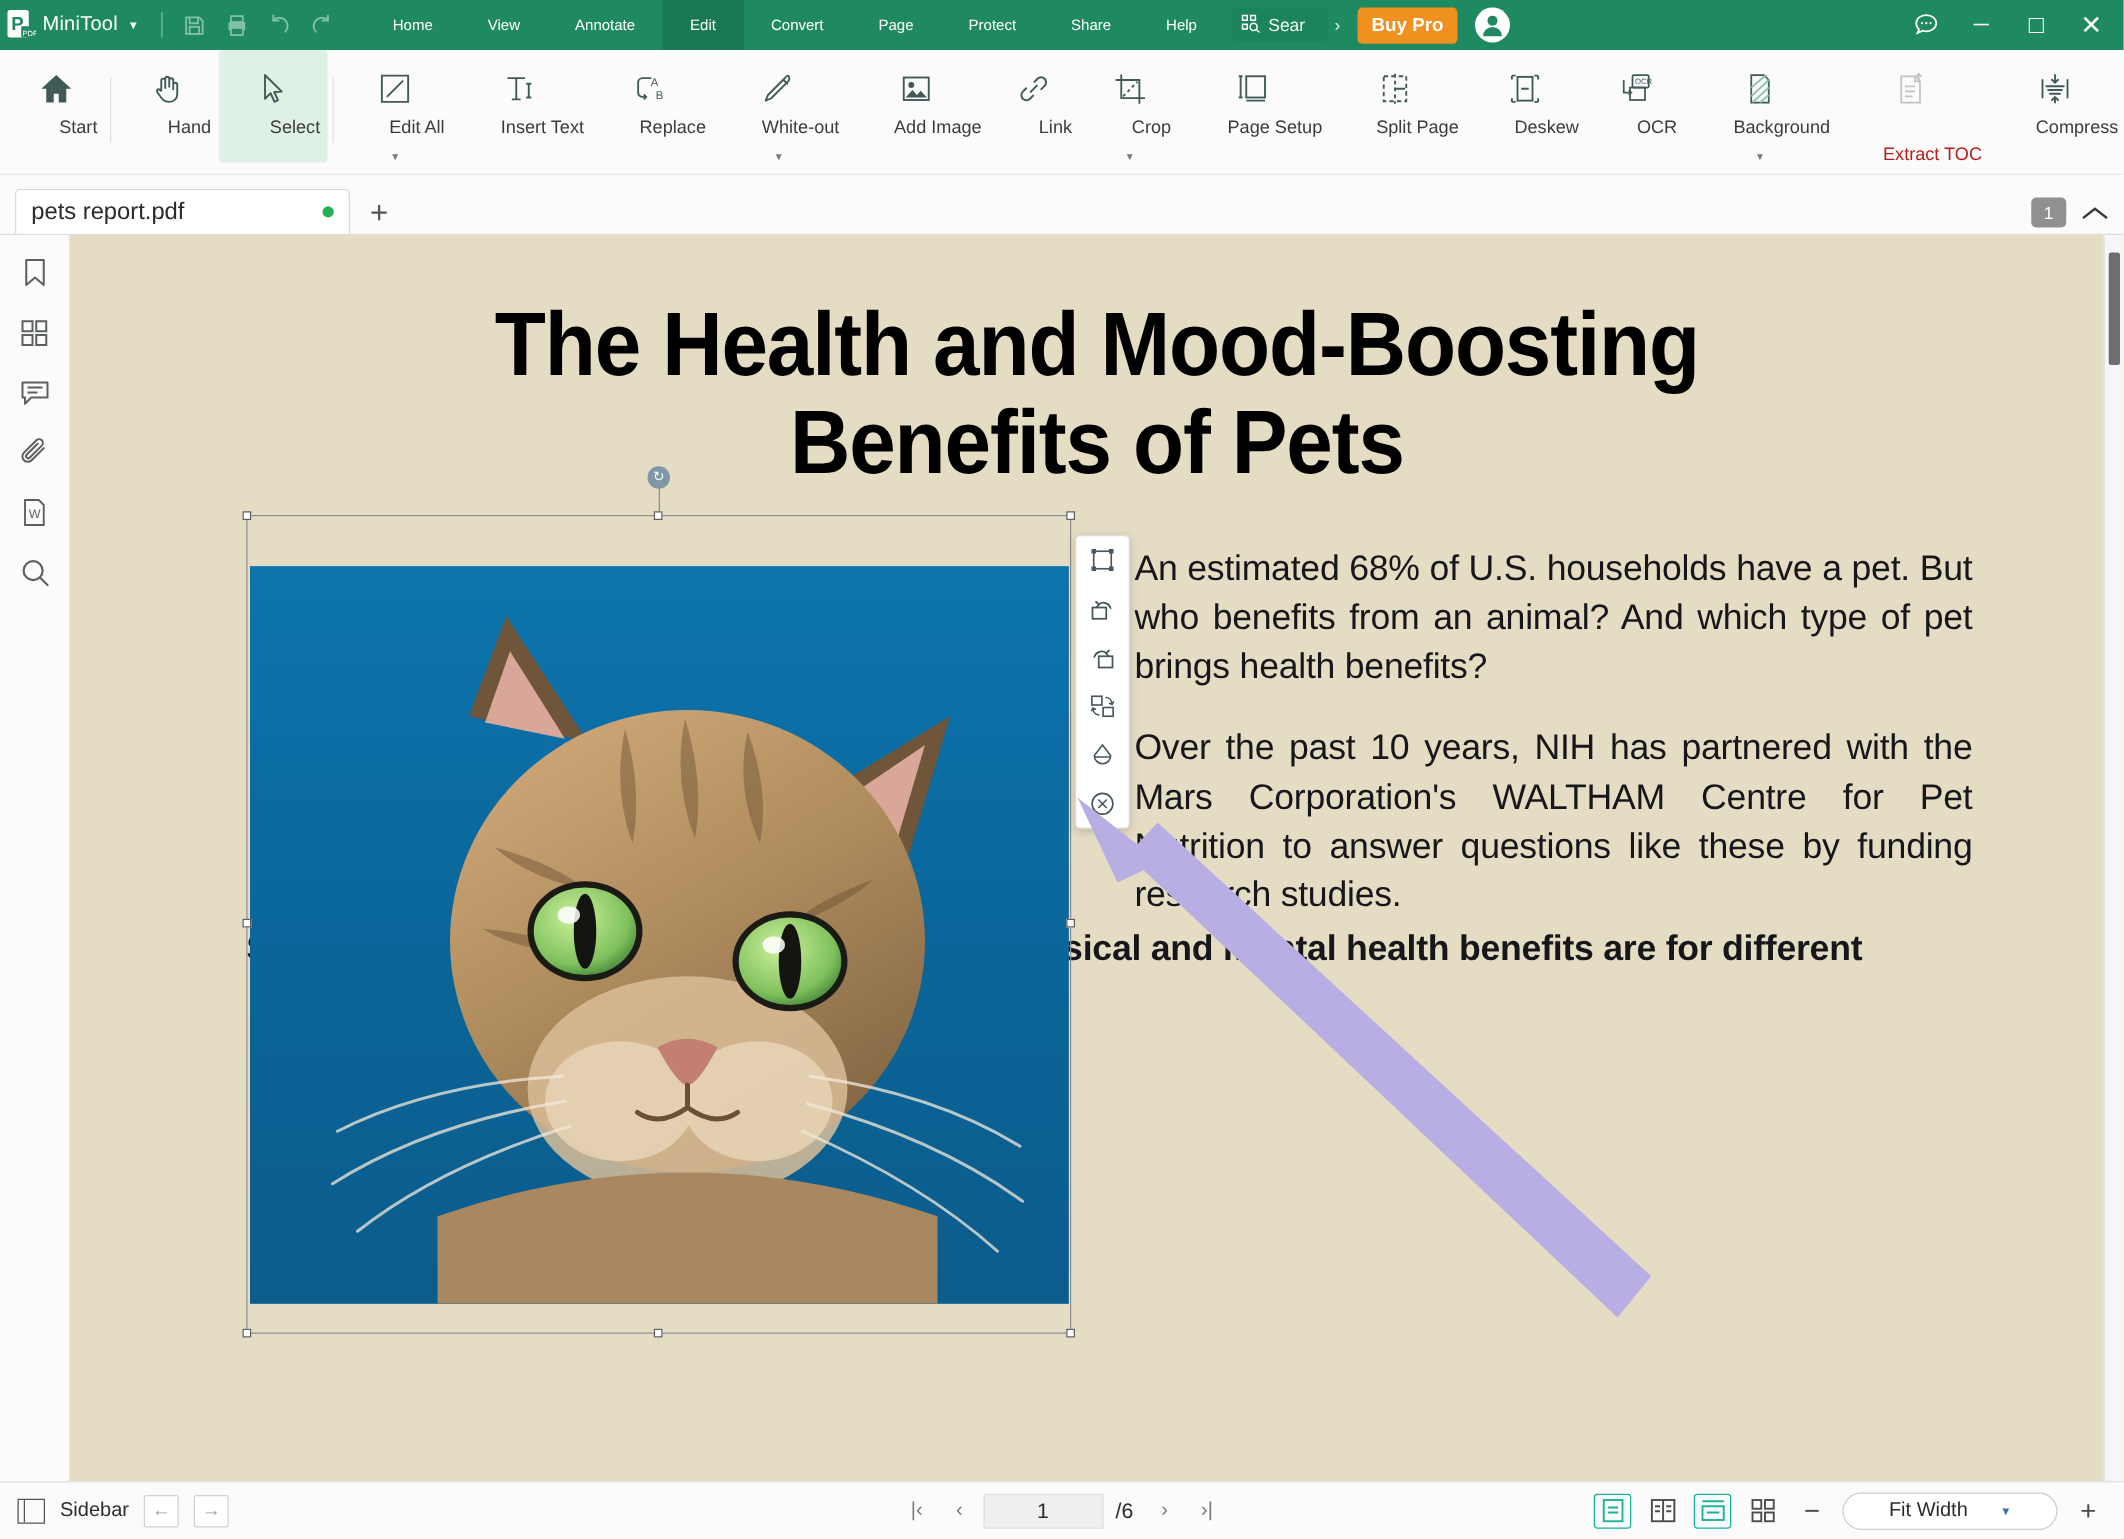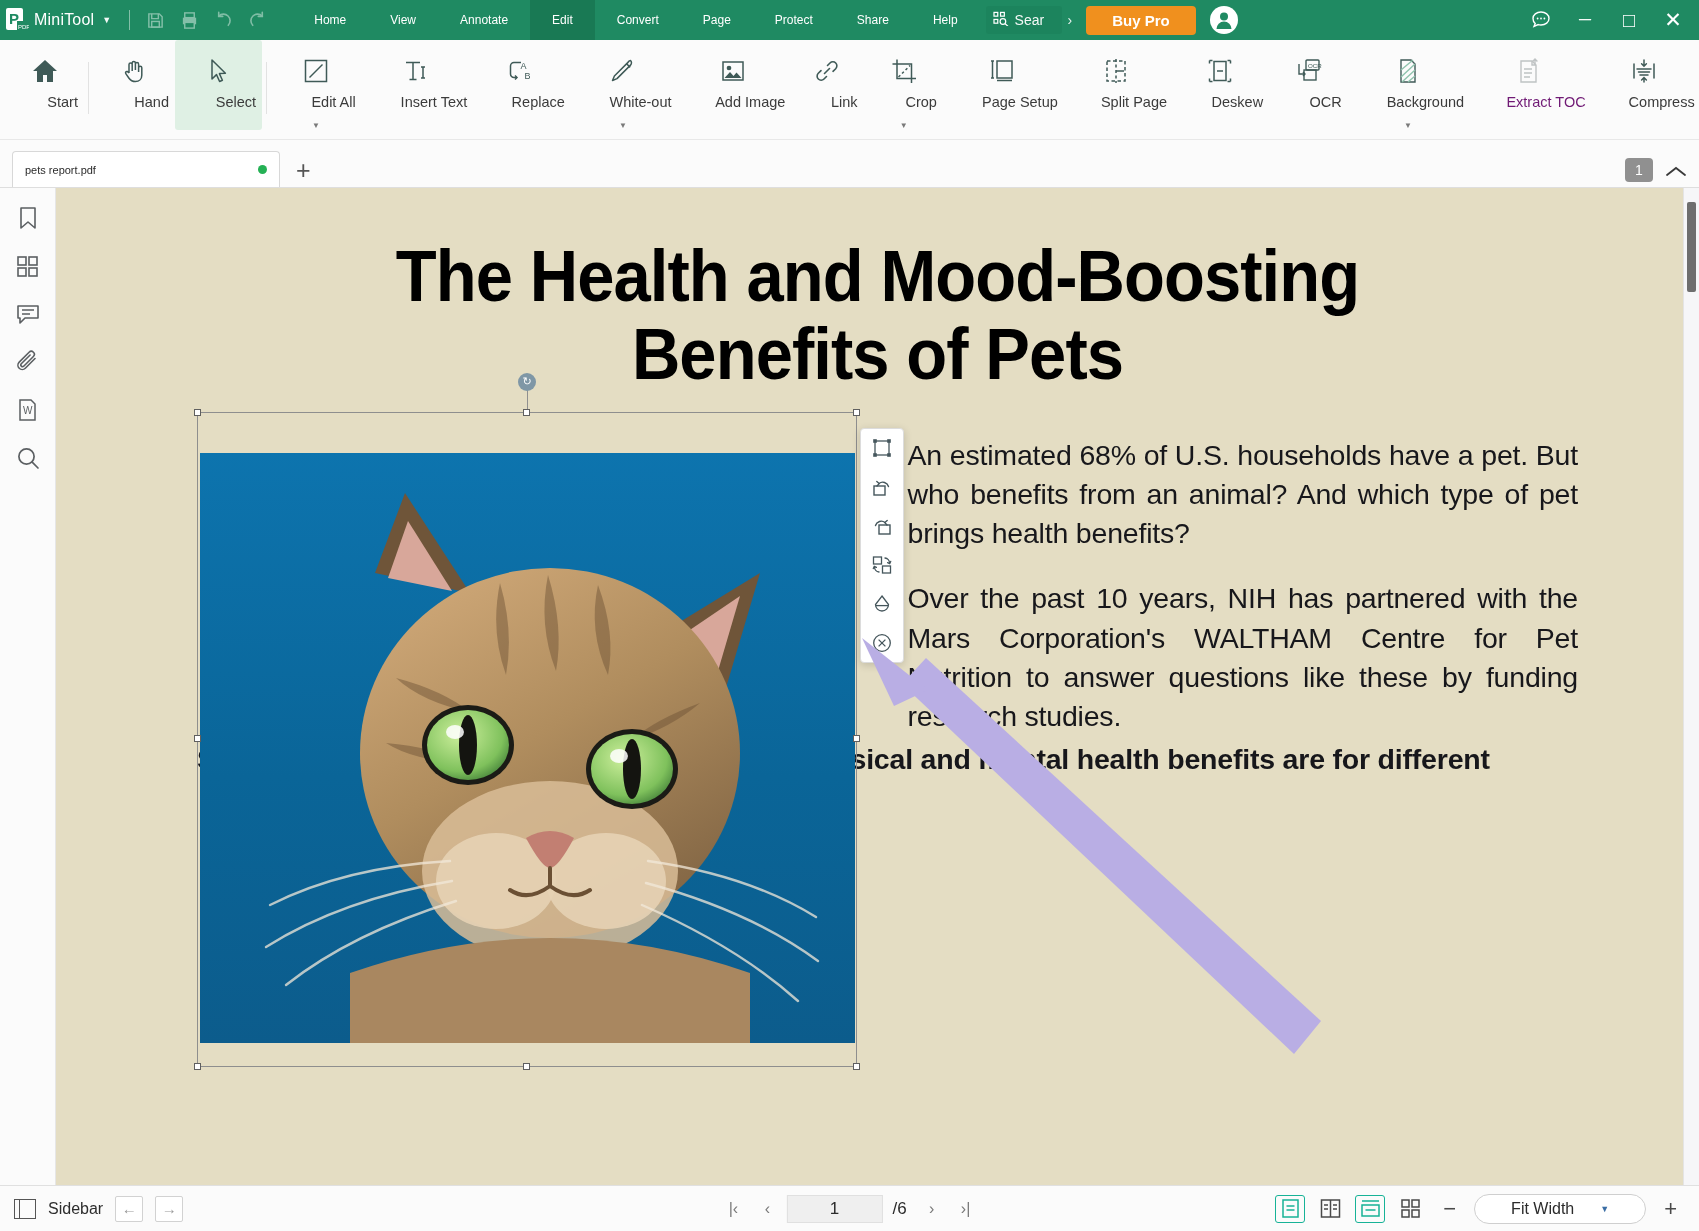--- a/index.html
+++ b/index.html
@@ -30,21 +30,21 @@
   .tb-item.active{ background:#197954; }
   .tb-search{
     display:flex; align-items:center; gap:5px; background:#19795456;
     height:28px; padding:0 6px 0 7px; border-radius:3px; margin-left:6px;
     font-size:14px; overflow:hidden; width:76px;
   }
   .tb-search-txt{ opacity:.95; white-space:nowrap; }
   .tb-expand{ font-size:14px; padding:0 6px; opacity:.9; }
   .buy-pro{
     background:#f0901e; color:#fff; font-size:15px; font-weight:bold;
-    padding:6px 26px; border-radius:4px; margin-left:8px; white-space:nowrap;
+    padding:6px 11px; border-radius:4px; margin-left:8px; white-space:nowrap;
   }
   .tb-avatar{
     width:28px; height:28px; border-radius:50%; background:#fff;
     margin-left:14px; display:flex; align-items:center; justify-content:center;
   }
   .tb-right{ display:flex; align-items:center; margin-left:auto; padding-right:4px;}
   .win-btn{ width:44px; height:40px; display:flex; align-items:center; justify-content:center; }
 
   
   .ribbon{
@@ -52,34 +52,34 @@
     border-bottom:1px solid #e8e8e8; padding-left:6px;
   }
   .rb-item{
     width:auto; min-width:62px; height:92px; display:flex; flex-direction:column;
     align-items:center; justify-content:flex-start; padding:12px 10px 0;
     position:relative; color:#3b3b3b;
   }
   .rb-item .rb-ico{ height:38px; display:flex; align-items:center; justify-content:center; }
   .rb-item .rb-lbl{ font-size:14.5px; margin-top:4px; white-space:nowrap;margin-left:35px; }
   .rb-item.sel{ background:#dff0e4; border-radius:3px; height:90px;}
-  .rb-item.disabled{ color:#701a75; }
+  .rb-item.disabled{ color:#b91c1c;justify-content:space-between; }
   .rb-caret{ position:absolute; bottom:2px; left:50%; transform:translateX(-50%);
              font-size:8px; color:#7a7a7a; }
   .rb-div{ width:1px; height:52px; background:#e2e2e2; margin:22px 4px 0; }
 
   
   .tabbar{
     height:48px; background:#fbfbfb; display:flex; align-items:flex-end;
     position:relative; border-bottom:1px solid #dedede; padding-left:12px;
   }
   .doctab{
     width:268px; height:36px; background:#fff; border:1px solid #d8d8d8;
     border-bottom:none; border-radius:4px 4px 0 0; display:flex;
-    align-items:center; padding:0 12px; font-size:11px; color:#2b2b2b;
+    align-items:center; padding:0 12px; font-size:19px; color:#2b2b2b;
     position:relative;
   }
   .doctab .dot{ width:9px; height:9px; border-radius:50%; background:#25b155; margin-left:auto;}
   .tab-add{ font-size:25px; color:#555; padding:0 14px 4px 16px; line-height:1; }
   .tab-right{ position:absolute; right:12px; bottom:5px; display:flex; align-items:center; gap:12px;}
   .pagebadge{
     background:#909090; color:#fff; font-size:14px; border-radius:4px;
     min-width:28px; height:24px; display:flex; align-items:center; justify-content:center;
     padding:0 7px;
   }

